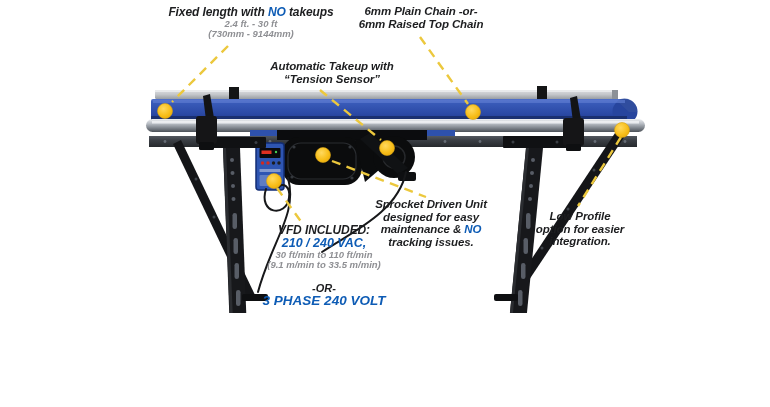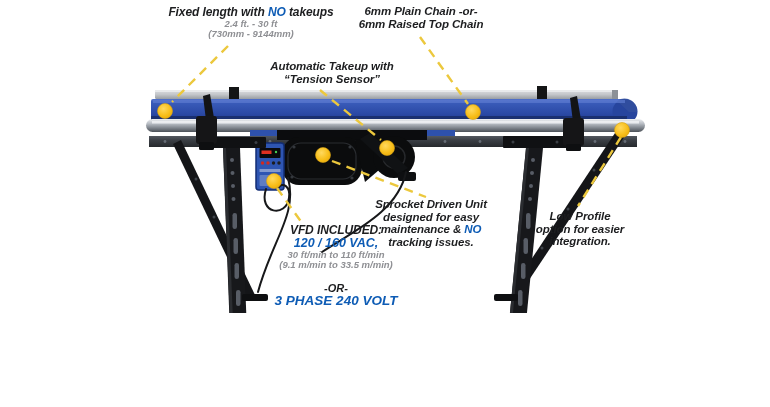--- a/index.html
+++ b/index.html
@@ -222,23 +222,23 @@
   <div class="note" style="left:421px;top:5px;">
     <div class="t-main">6mm Plain Chain -or-</div>
     <div class="t-main">6mm Raised Top Chain</div>
   </div>
 
   <div class="note" style="left:332px;top:60px;">
     <div class="t-main">Automatic Takeup with</div>
     <div class="t-main">“Tension Sensor”</div>
   </div>
 
-  <div class="note" style="left:336px;top:224px;">
+  <div class="note" style="left:324px;top:224px;">
     <div class="t-main-lg">VFD INCLUDED:</div>
-    <div class="vfd-l2 t-blue">120 / 160 VAC,</div>
+    <div class="vfd-l2 t-blue">210 / 240 VAC,</div>
     <div class="vfd-l4">30 ft/min to 110 ft/min</div>
     <div class="vfd-l4">(9.1 m/min to 33.5 m/min)</div>
     <div class="vfd-or">-OR-</div>
     <div class="vfd-l7 t-blue">3 PHASE 240 VOLT</div>
   </div>
 
   <div class="note" style="left:431px;top:198px;">
     <div class="t-main">Sprocket Driven Unit</div>
     <div class="t-main">designed for easy</div>
     <div class="t-main"><span>maintenance &amp; </span><span class="hl">NO</span></div>

